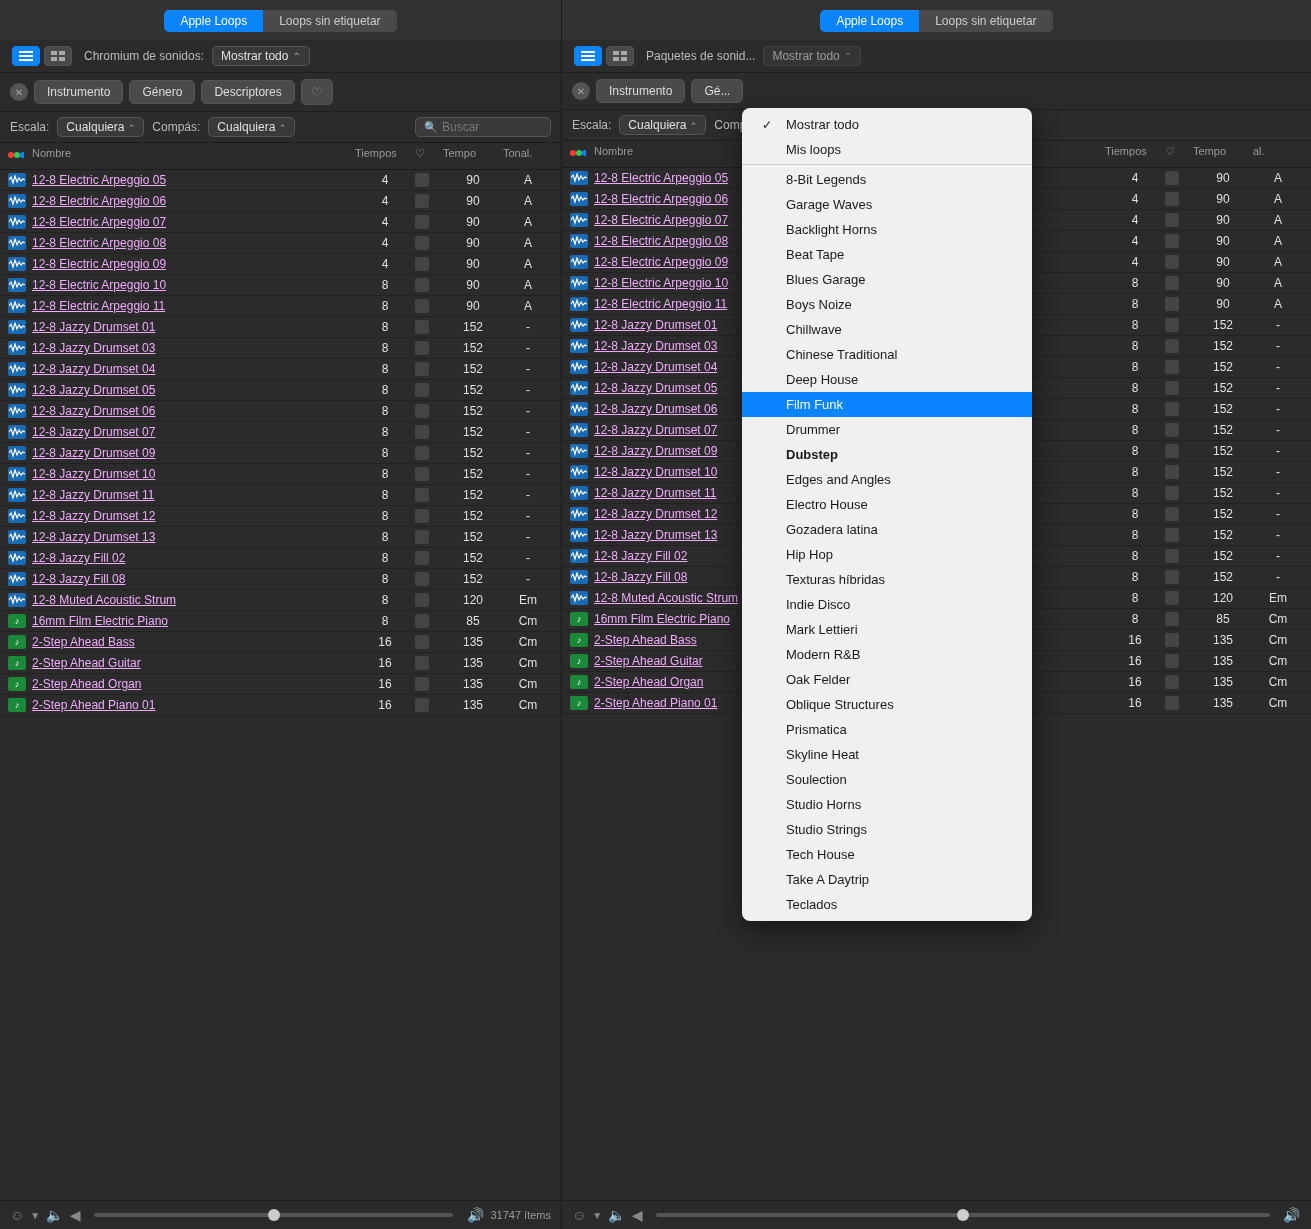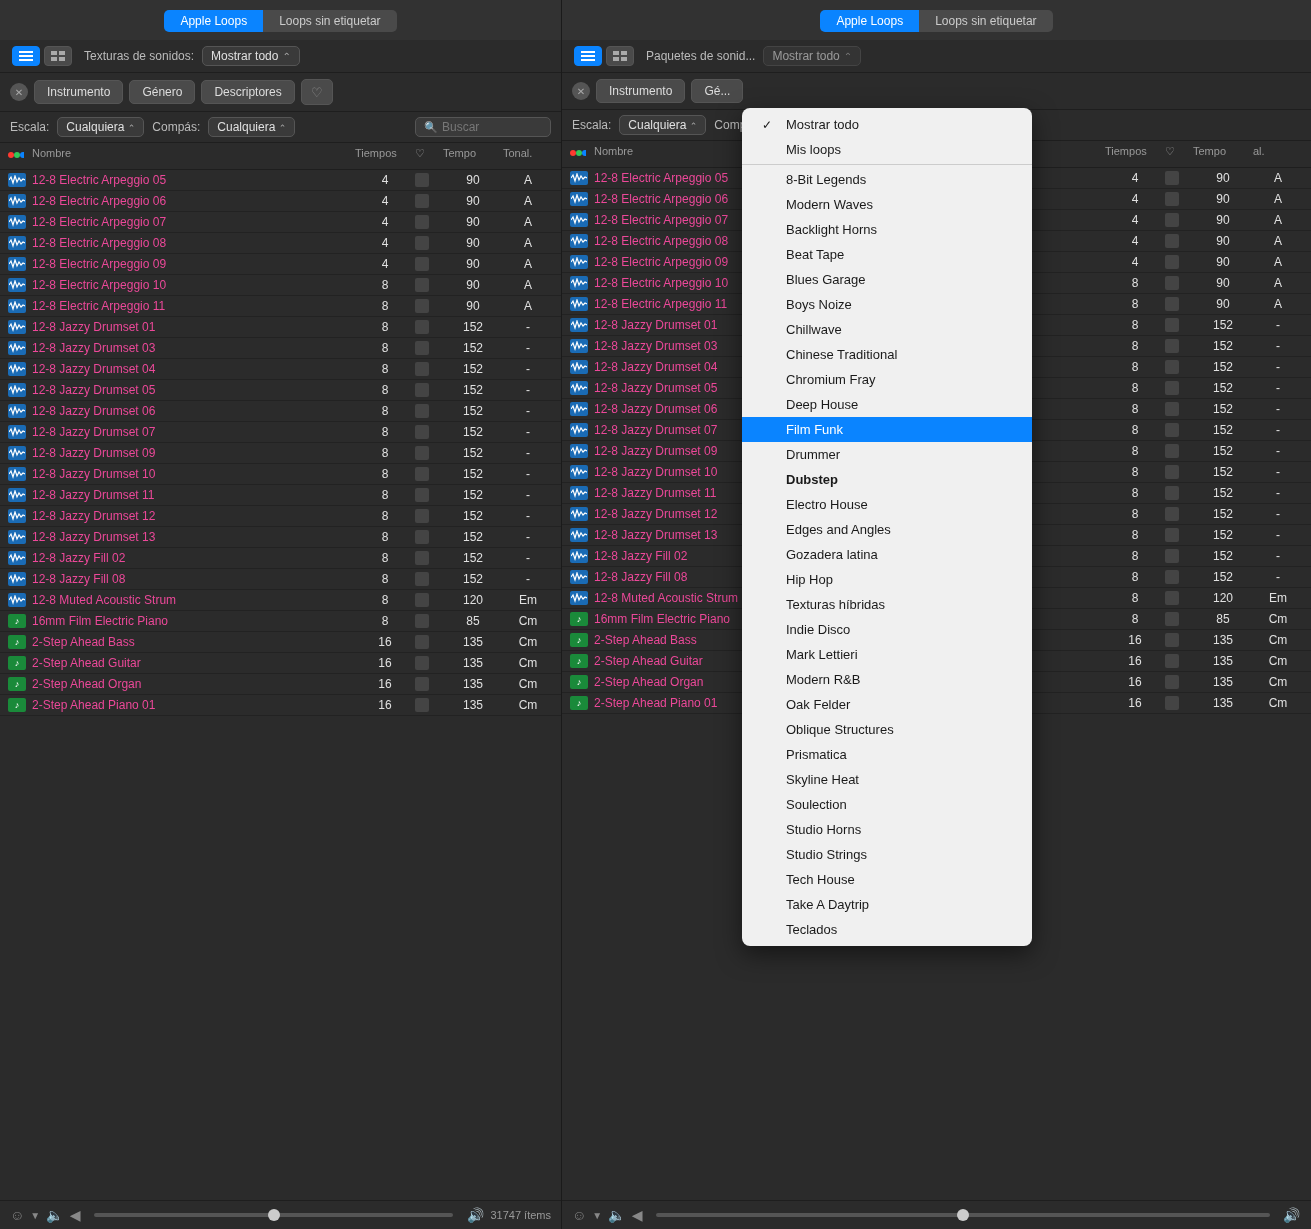--- a/index.html
+++ b/index.html
@@ -237,24 +237,25 @@
     .table-row {
       display: grid;
       grid-template-columns: 24px 1fr 60px 28px 60px 50px;
       padding: 3px 8px;
       align-items: center;
       border-bottom: 1px solid #222;
     }
 
     .row-name {
       font-size: 12px;
-      color: #ec4899;
+      color: #f0abfc;
       white-space: nowrap;
       overflow: hidden;
       text-overflow: ellipsis;
+      text-decoration: underline;
     }
 
     .row-beats {
       font-size: 12px;
       color: #e0e0e0;
       text-align: center;
     }
 
     .row-heart {
       width: 14px;
@@ -416,21 +417,21 @@
       </div>
       <div class="view-icon-btn">
         <svg width="14" height="10" viewBox="0 0 14 10">
           <rect x="0" y="0" width="6" height="4" fill="#aaa"></rect>
           <rect x="8" y="0" width="6" height="4" fill="#aaa"></rect>
           <rect x="0" y="6" width="6" height="4" fill="#aaa"></rect>
           <rect x="8" y="6" width="6" height="4" fill="#aaa"></rect>
         </svg>
       </div>
     </div>
-    <span class="paquetes-label">Texturas de sonidos:</span>
+    <span class="paquetes-label">Chromium de sonidos:</span>
     <div class="paquetes-select">
       <span>Mostrar todo</span>
       <span style="font-size:10px; color:#aaa;">⌃</span>
     </div>
   </div>
 
   <div class="filter-row">
     <button class="clear-btn">✕</button>
     <button class="filter-btn">Instrumento</button>
     <button class="filter-btn">Género</button>
@@ -1180,21 +1181,21 @@
       <span class="dropdown-checkmark"></span>
       <span>Mis loops</span>
     </div>
         <div class="dropdown-divider"></div>
         <div class="dropdown-item">
       <span class="dropdown-checkmark"></span>
       <span>8-Bit Legends</span>
     </div>
         <div class="dropdown-item">
       <span class="dropdown-checkmark"></span>
-      <span>Modern Waves</span>
+      <span>Garage Waves</span>
     </div>
         <div class="dropdown-item">
       <span class="dropdown-checkmark"></span>
       <span>Backlight Horns</span>
     </div>
         <div class="dropdown-item">
       <span class="dropdown-checkmark"></span>
       <span>Beat Tape</span>
     </div>
         <div class="dropdown-item">
@@ -1208,45 +1209,41 @@
         <div class="dropdown-item">
       <span class="dropdown-checkmark"></span>
       <span>Chillwave</span>
     </div>
         <div class="dropdown-item">
       <span class="dropdown-checkmark"></span>
       <span>Chinese Traditional</span>
     </div>
         <div class="dropdown-item">
       <span class="dropdown-checkmark"></span>
-      <span>Chromium Fray</span>
-    </div>
-        <div class="dropdown-item">
-      <span class="dropdown-checkmark"></span>
       <span>Deep House</span>
     </div>
         <div class="dropdown-item selected">
       <span class="dropdown-checkmark"></span>
       <span>Film Funk</span>
     </div>
         <div class="dropdown-item">
       <span class="dropdown-checkmark"></span>
       <span>Drummer</span>
     </div>
         <div class="dropdown-item bold-item">
       <span class="dropdown-checkmark"></span>
       <span>Dubstep</span>
     </div>
         <div class="dropdown-item">
       <span class="dropdown-checkmark"></span>
+      <span>Edges and Angles</span>
+    </div>
+        <div class="dropdown-item">
+      <span class="dropdown-checkmark"></span>
       <span>Electro House</span>
-    </div>
-        <div class="dropdown-item">
-      <span class="dropdown-checkmark"></span>
-      <span>Edges and Angles</span>
     </div>
         <div class="dropdown-item">
       <span class="dropdown-checkmark"></span>
       <span>Gozadera latina</span>
     </div>
         <div class="dropdown-item">
       <span class="dropdown-checkmark"></span>
       <span>Hip Hop</span>
     </div>
         <div class="dropdown-item">

